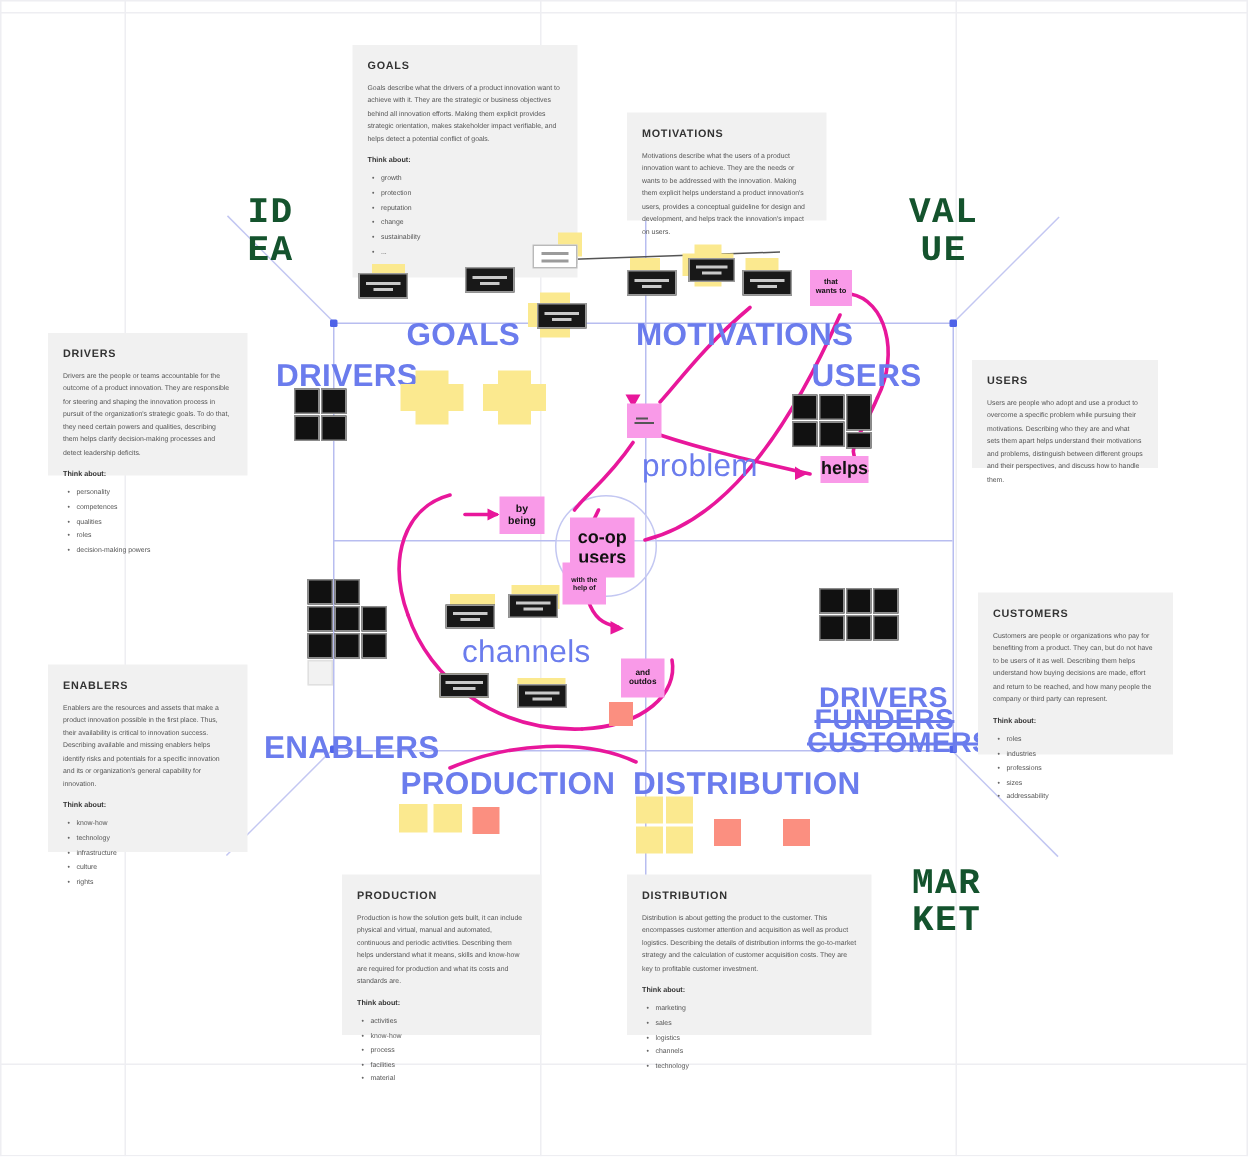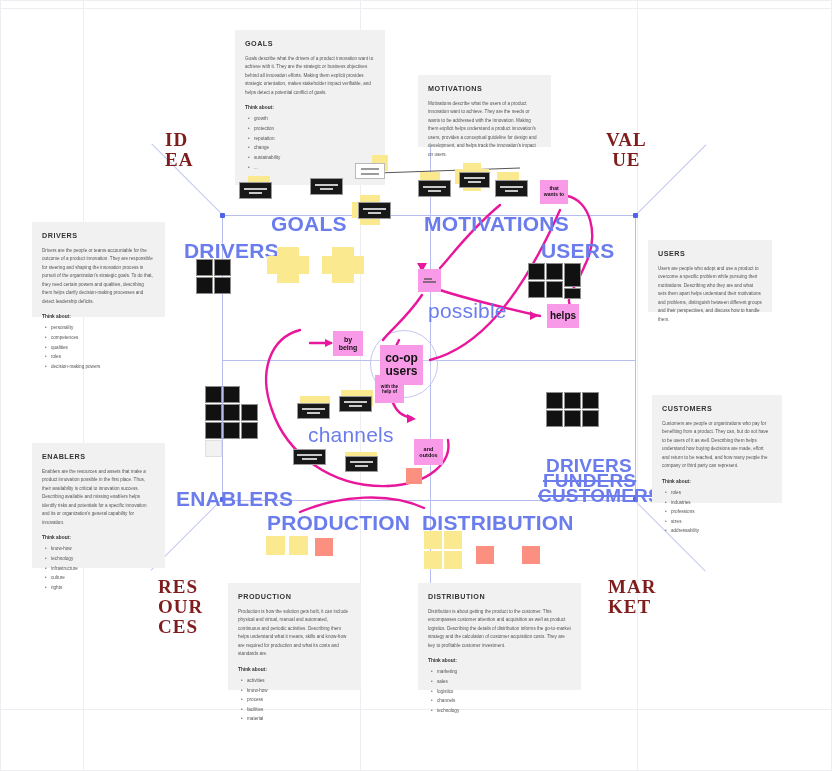--- a/index.html
+++ b/index.html
@@ -38,25 +38,25 @@
   .node-dot {
     position: absolute;
     width: 5px; height: 5px;
     background: #4f63e8;
     border-radius: 1px;
   }
 
   
   .corner-label {
     position: absolute;
-    font-family: Liberation Serif, serif;
-    font-size: 19px;
+    font-family: Liberation Mono, monospace;
+    font-size: 24px;
     font-weight: 700;
     letter-spacing: 1px;
-    color: #7f1d1d;
+    color: #14532d;
     line-height: 1.05;
     white-space: pre-line;
   }
 
   
   .sec-label {
     position: absolute;
     font-family: "Liberation Sans", sans-serif;
     font-size: 19px;
     font-weight: 700;
@@ -266,32 +266,29 @@
       <polygon points="560,192 566,201 556,202"></polygon>
       <polygon points="538,316 530,311 530,320"></polygon>
       <polygon points="422,272 417,263 427,263"></polygon>
     </g>
   </svg>
 
   <div class="corner-label" style="left:165px; top:130px;">ID
 EA</div>
   <div class="corner-label" style="left:606px; top:130px;text-align:center;">VAL
 UE</div>
-  <div class="corner-label" style="left:158px; top:577px;">RES
-OUR
-CES</div>
   <div class="corner-label" style="left:608px; top:577px;">MAR
 KET</div>
 
   <div class="sec-label" style="left:271px; top:212px; font-size:21px;">GOALS</div>
   <div class="sec-label" style="left:424px; top:212px; font-size:21px;">MOTIVATIONS</div>
   <div class="sec-label" style="left:184px; top:239px; font-size:21px;">DRIVERS</div>
   <div class="sec-label" style="left:541px; top:239px; font-size:21px;">USERS</div>
 
-  <div class="sec-label small" style="left:428px; top:299px; font-size:21px;">possible</div>
+  <div class="sec-label small" style="left:428px; top:299px; font-size:21px;">problem</div>
   <div class="sec-label small" style="left:308px; top:423px; font-size:21px;">channels</div>
 
   <div class="sec-label" style="left:176px; top:487px; font-size:21px;">ENABLERS</div>
   <div class="sec-label" style="left:546px; top:455px; font-size:19px;">DRIVERS</div>
   <div class="sec-label strike" style="left:543px; top:470px; font-size:19px;">FUNDERS</div>
   <div class="sec-label strike" style="left:538px; top:485px; font-size:19px;">CUSTOMERS</div>
 
   <div class="sec-label" style="left:267px; top:511px; font-size:21px;">PRODUCTION</div>
   <div class="sec-label" style="left:422px; top:511px; font-size:21px;">DISTRIBUTION</div>
 
@@ -456,21 +453,21 @@
     <svg width="15" height="9">
       <line x1="2" y1="3" x2="10" y2="3" stroke="#555" stroke-width="1.4"></line>
       <line x1="1" y1="6" x2="14" y2="6" stroke="#555" stroke-width="1.4"></line>
     </svg>
   </div>
 
   <div class="sticky sticky-pink" style="left:540px; top:180px; width:28px; height:24px; font-size:5px;" style2="">that
 wants
 to</div>
 
-  <div class="sticky sticky-pink" style="left:547px; top:304px; width:32px; height:24px; font-size:10px;">helps</div>
+  <div class="sticky sticky-pink" style="left:547px; top:304px; width:32px; height:18px; font-size:12px;">helps</div>
 
   <div class="sticky sticky-pink" style="left:333px; top:331px; width:30px; height:25px; font-size:7px;">by
 being</div>
 
   <div class="sticky sticky-pink" style="left:380px; top:345px; width:43px; height:40px; font-size:12px;">co-op
 users</div>
 
   <div class="sticky sticky-pink" style="left:375px; top:375px; width:29px; height:28px; font-size:4.6px;">with
 the
 help of</div>

